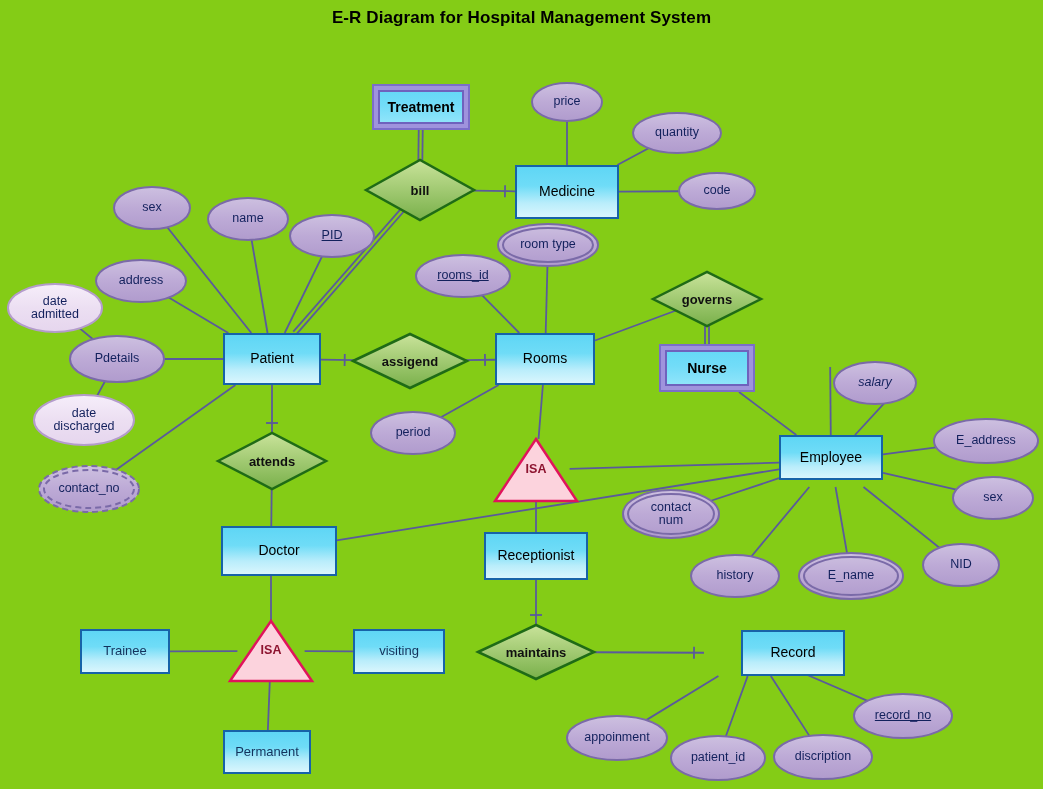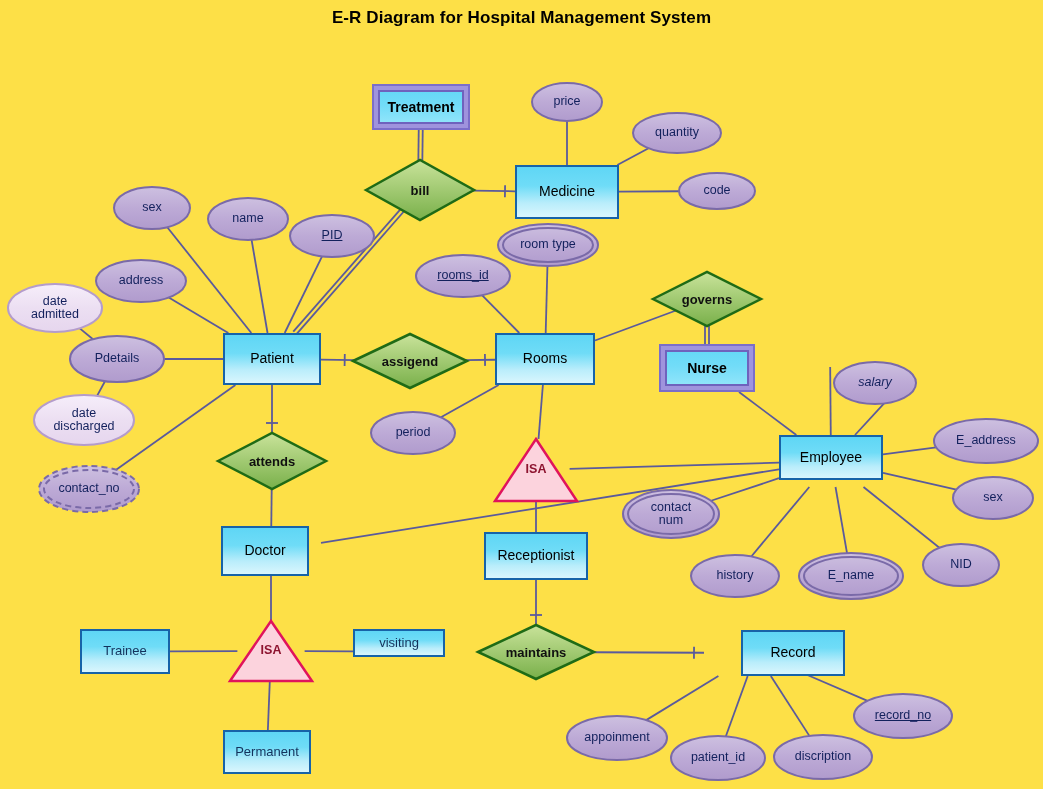--- a/index.html
+++ b/index.html
@@ -7,21 +7,21 @@
     padding: 0;
     background: #ffffff;
   }
   body {
     font-family: "Liberation Sans", sans-serif;
   }
   #canvas {
     position: relative;
     width: 1043px;
     height: 789px;
-    background: #fde047;
+    background: #84cc16;
     overflow: hidden;
   }
   #wires {
     position: absolute;
     left: 0;
     top: 0;
     width: 1043px;
     height: 789px;
     pointer-events: none;
   }
@@ -305,25 +305,25 @@
       <div class="weak-entity" style="left: 372px; top: 84px; width: 98px; height: 46px;">
         <div class="inner">Treatment</div>
       </div>
       <div class="entity" style="left: 515px; top: 165px; width: 104px; height: 54px;">Medicine</div>
       <div class="entity" style="left: 495px; top: 333px; width: 100px; height: 52px;">Rooms</div>
       <div class="entity" style="left: 223px; top: 333px; width: 98px; height: 52px;">Patient</div>
       <div class="weak-entity" style="left: 659px; top: 344px; width: 96px; height: 48px;">
         <div class="inner">Nurse</div>
       </div>
       <div class="entity" style="left: 779px; top: 435px; width: 104px; height: 45px;">Employee</div>
-      <div class="entity" style="left: 221px; top: 526px; width: 88px; height: 50px;">Doctor</div>
+      <div class="entity" style="left: 221px; top: 526px; width: 116px; height: 50px;">Doctor</div>
       <div class="entity" style="left: 484px; top: 532px; width: 104px; height: 48px;">Receptionist</div>
       <div class="entity" style="left: 704px; top: 630px; width: 104px; height: 46px; margin-left: 37px;">Record</div>
       <div class="entity plain" style="left: 80px; top: 629px; width: 90px; height: 45px;">Trainee</div>
-      <div class="entity plain" style="left: 353px; top: 629px; width: 92px; height: 28px; text-align: right;">visiting</div>
+      <div class="entity plain" style="left: 353px; top: 629px; width: 92px; height: 45px; text-align: right;">visiting</div>
       <div class="entity plain" style="left: 223px; top: 730px; width: 88px; height: 44px;">Permanent</div>
       <div class="rel" style="left: 363px; top: 157px; width: 114px; height: 66px;">
         <svg width="114" height="66">
           <defs>
             <linearGradient id="relgrad0" x1="0" y1="0" x2="0" y2="1">
               <stop offset="0" stop-color="#c9e39a"></stop>
               <stop offset="1" stop-color="#79b04a"></stop>
             </linearGradient>
           </defs>
           <polygon points="3,33 57,3 111,33 57,63" fill="url(#relgrad0)" stroke="#1f6b16" stroke-width="2.5"></polygon>

